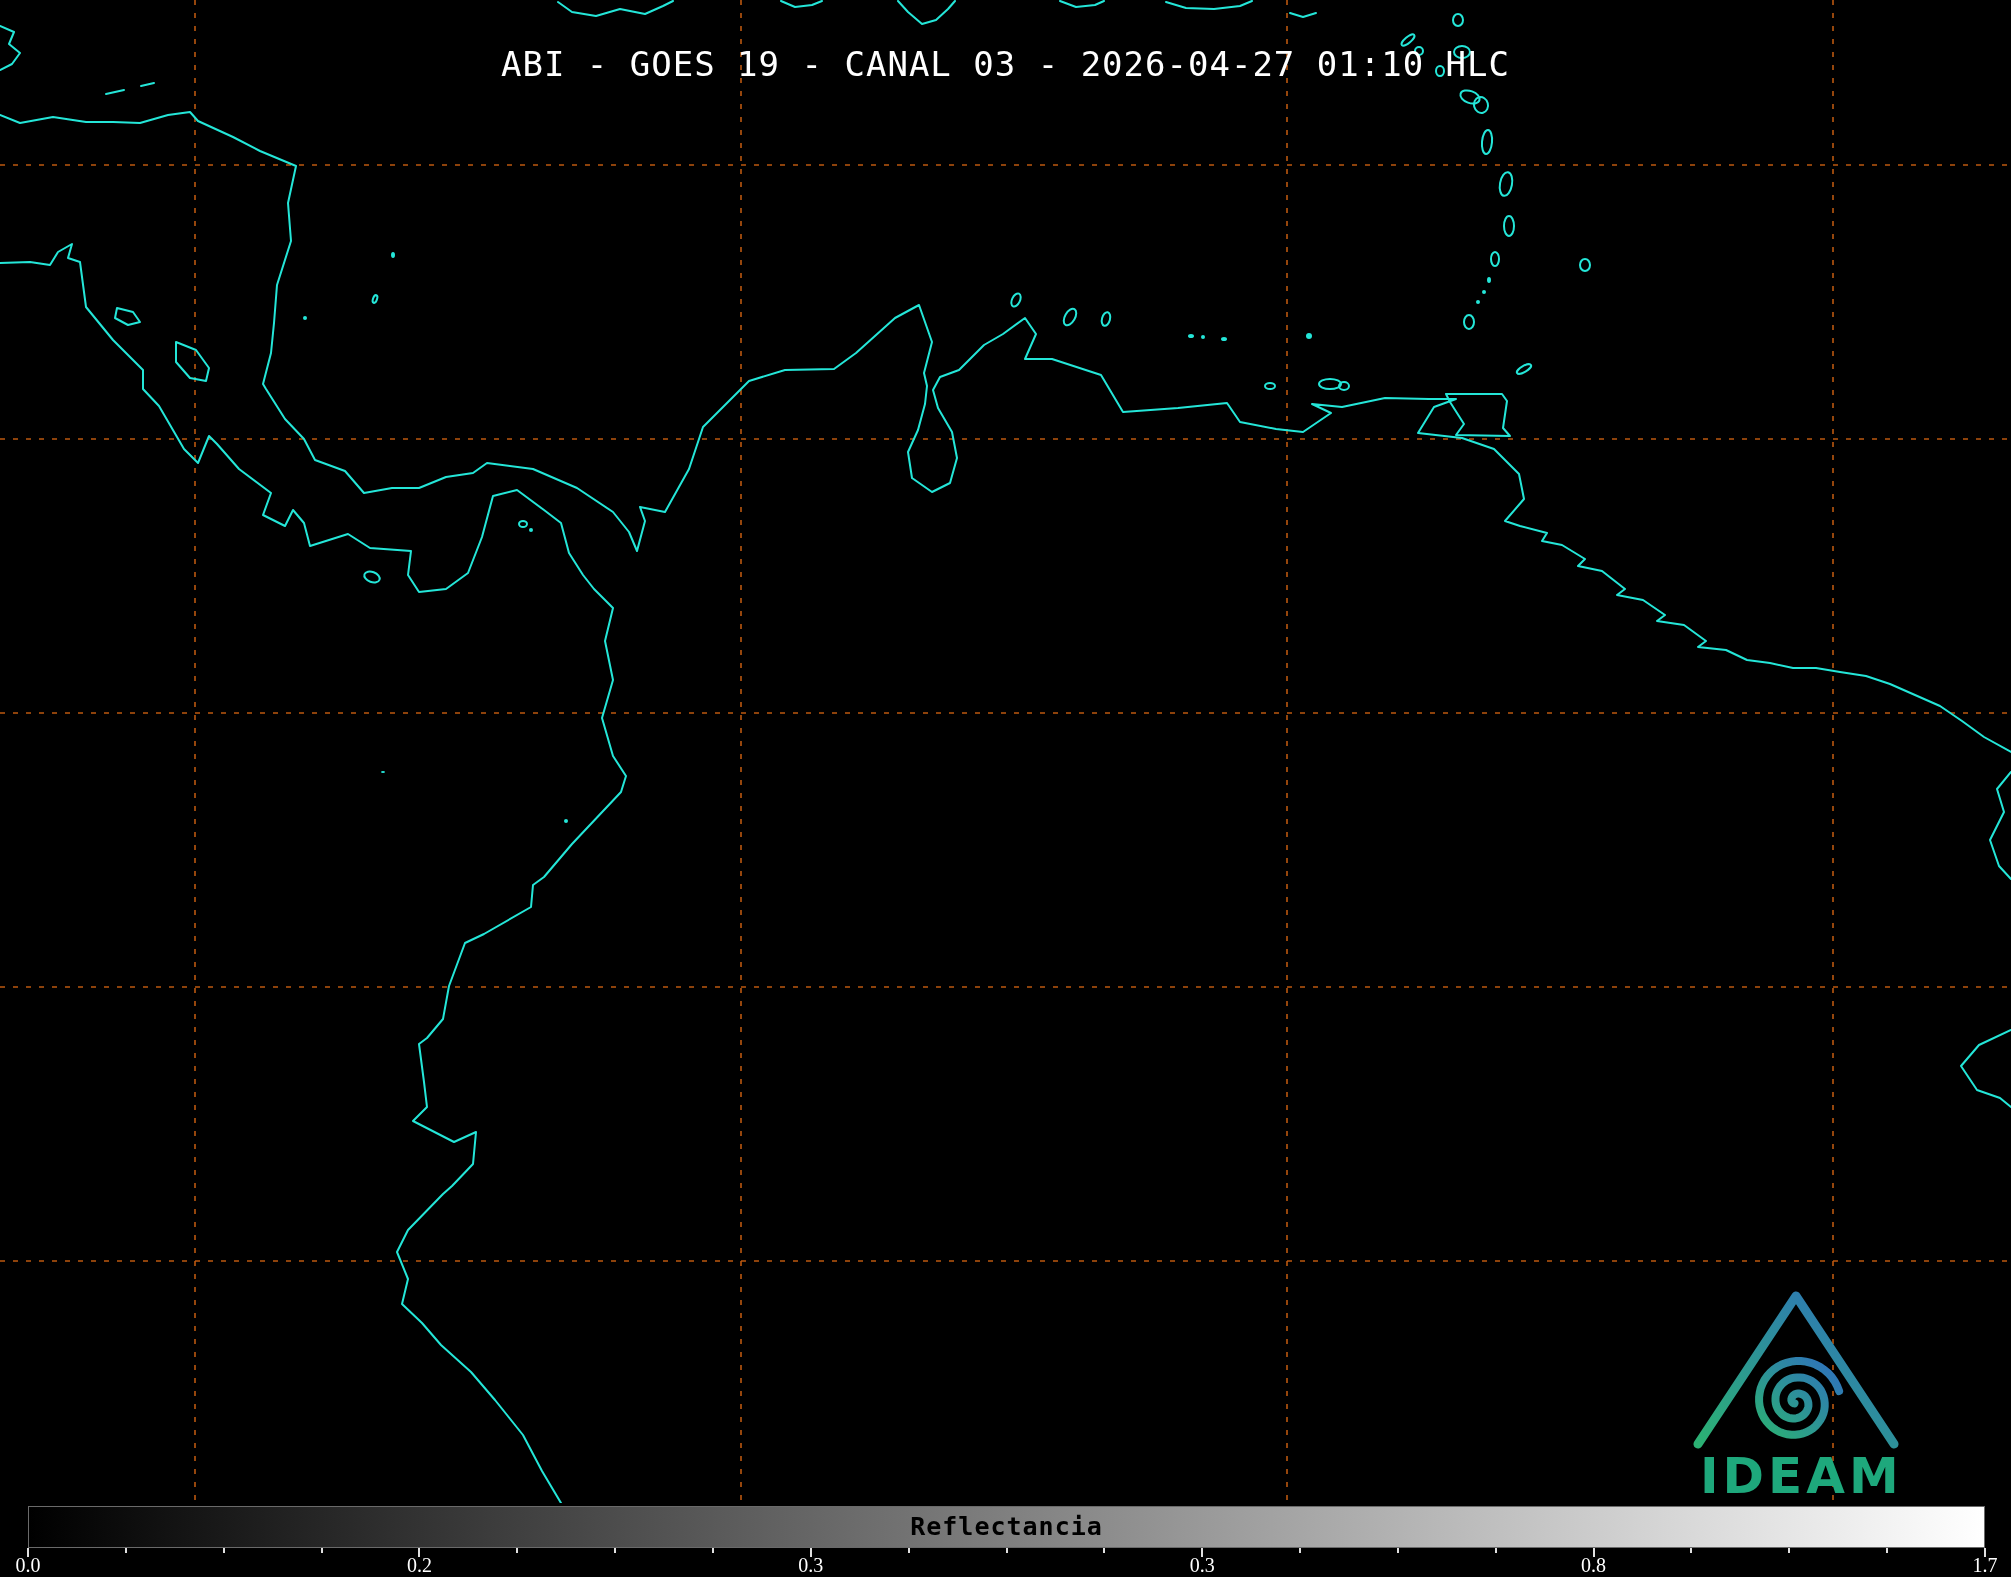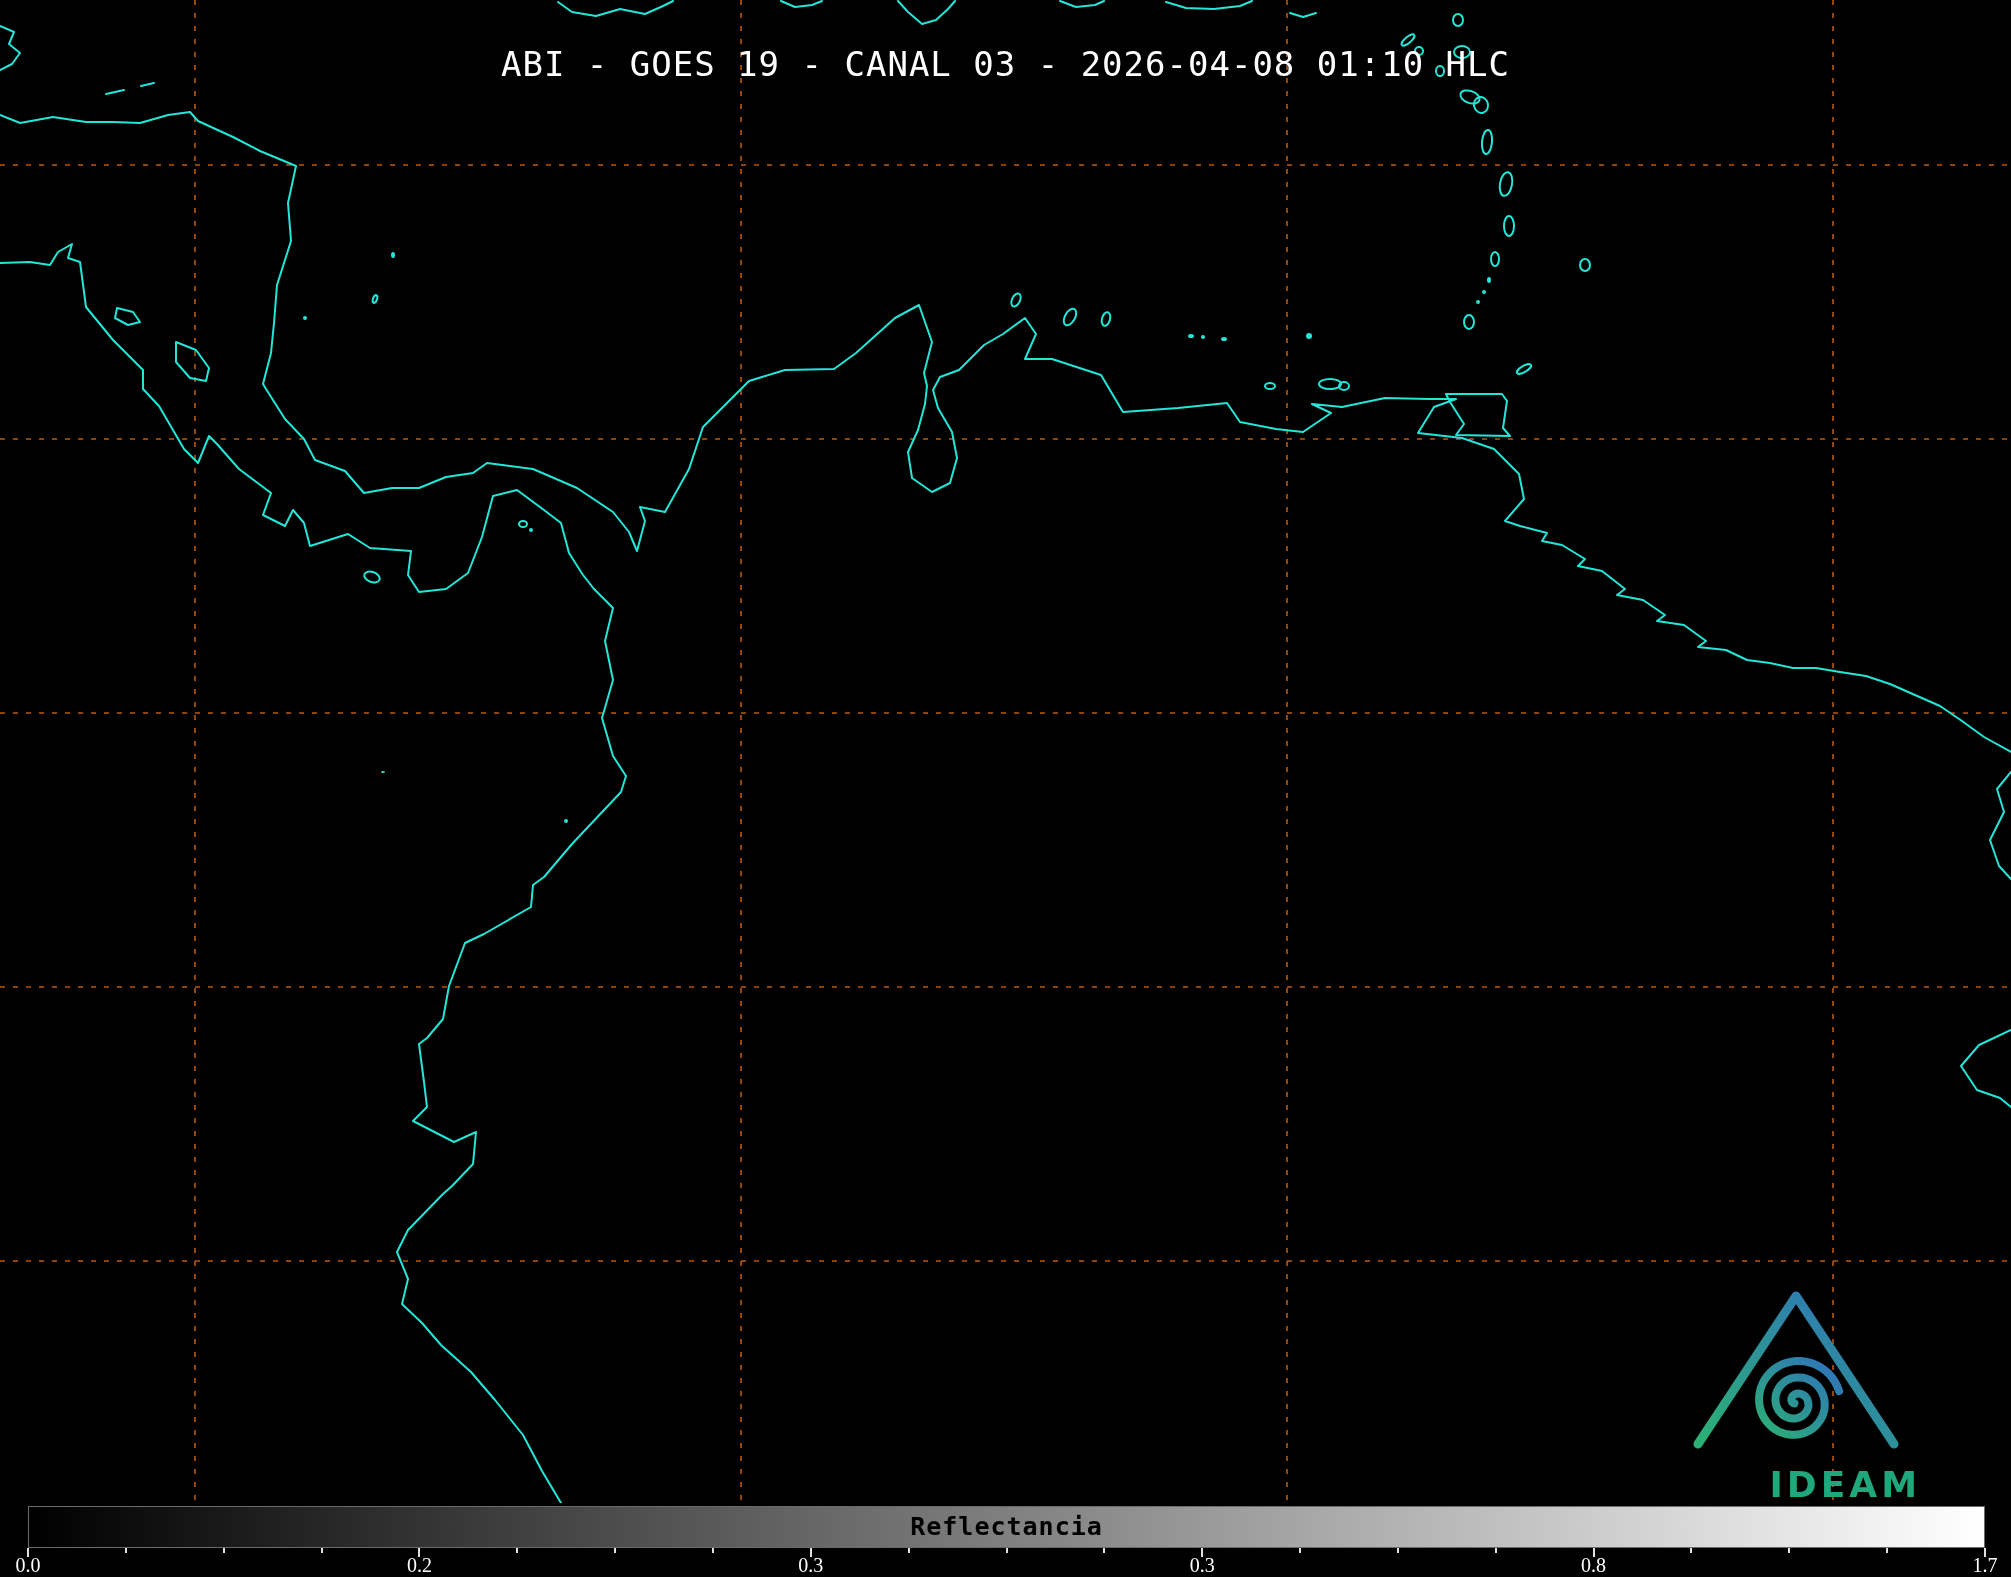--- a/index.html
+++ b/index.html
@@ -32,23 +32,23 @@
   #cb-ticks .tick.minor{height:5px;}
   #cb-labels{position:absolute;left:28px;right:26px;top:1554px;height:23px;}
   #cb-labels .cb-lab{
     position:absolute;top:0;transform:translateX(-50%);
     color:var(--ticktext,#fff);font-size:20px;white-space:nowrap;font-family:Liberation Serif, serif;
   }
   
   #logo{position:absolute;left:1684px;top:1262px;width:230px;height:243px;}
   #logo svg{display:block;}
   #logo-text{
-    position:absolute;bottom:0;left:7px;width:100%;text-align:right;
+    position:absolute;bottom:0;left:16px;width:100%;text-align:left;
     font-family:"DejaVu Sans","Liberation Sans",sans-serif;font-weight:bold;
-    font-size:36px;letter-spacing:4px;color:var(--logotext,#1ea87c);
+    font-size:50px;letter-spacing:4px;color:var(--logotext,#1ea87c);
   }
 </style>
 </head>
 <body>
 
 <div id="stage" style="--bg: #000000; --coast: #24e6d8; --title: #ffffff; --grid: #c65d11; --cb0: #000000; --cb1: #ffffff; --cblabel: #000000; --tick: #e0e0e0; --ticktext: #ffffff; --logotext: #1ea87c;">
 
   <svg id="map-svg" width="2011" height="1503" viewBox="0 0 2011 1503">
     <g id="grid-lines">
         <line x1="195" y1="0" x2="195" y2="1503"></line>
@@ -122,21 +122,21 @@
         <ellipse class="dot" cx="305" cy="318" rx="2" ry="2"></ellipse>
         <ellipse cx="372" cy="577" rx="8" ry="5" transform="rotate(20 372 577)"></ellipse>
         <ellipse cx="523" cy="524" rx="4" ry="3"></ellipse>
         <ellipse class="dot" cx="531" cy="530" rx="2" ry="2"></ellipse>
         <ellipse class="dot" cx="383" cy="772" rx="2" ry="1"></ellipse>
         <ellipse class="dot" cx="566" cy="821" rx="2" ry="2"></ellipse>
       </g>
     </g>
   </svg>
 
-  <div id="title">ABI - GOES 19 - CANAL 03 - 2026-04-08 01:10 HLC</div>
+  <div id="title">ABI - GOES 19 - CANAL 03 - 2026-04-27 01:10 HLC</div>
 
   <div id="logo">
     <svg width="230" height="190" viewBox="0 0 230 190">
       <defs>
         <linearGradient id="grad-mtn" x1="0" y1="1" x2="1" y2="0">
           <stop offset="0" stop-color="#2bb173"></stop>
           <stop offset="1" stop-color="#2f6fc0"></stop>
         </linearGradient>
         <linearGradient id="grad-spiral" x1="0" y1="1" x2="1" y2="0">
           <stop offset="0" stop-color="#2bb173"></stop>

